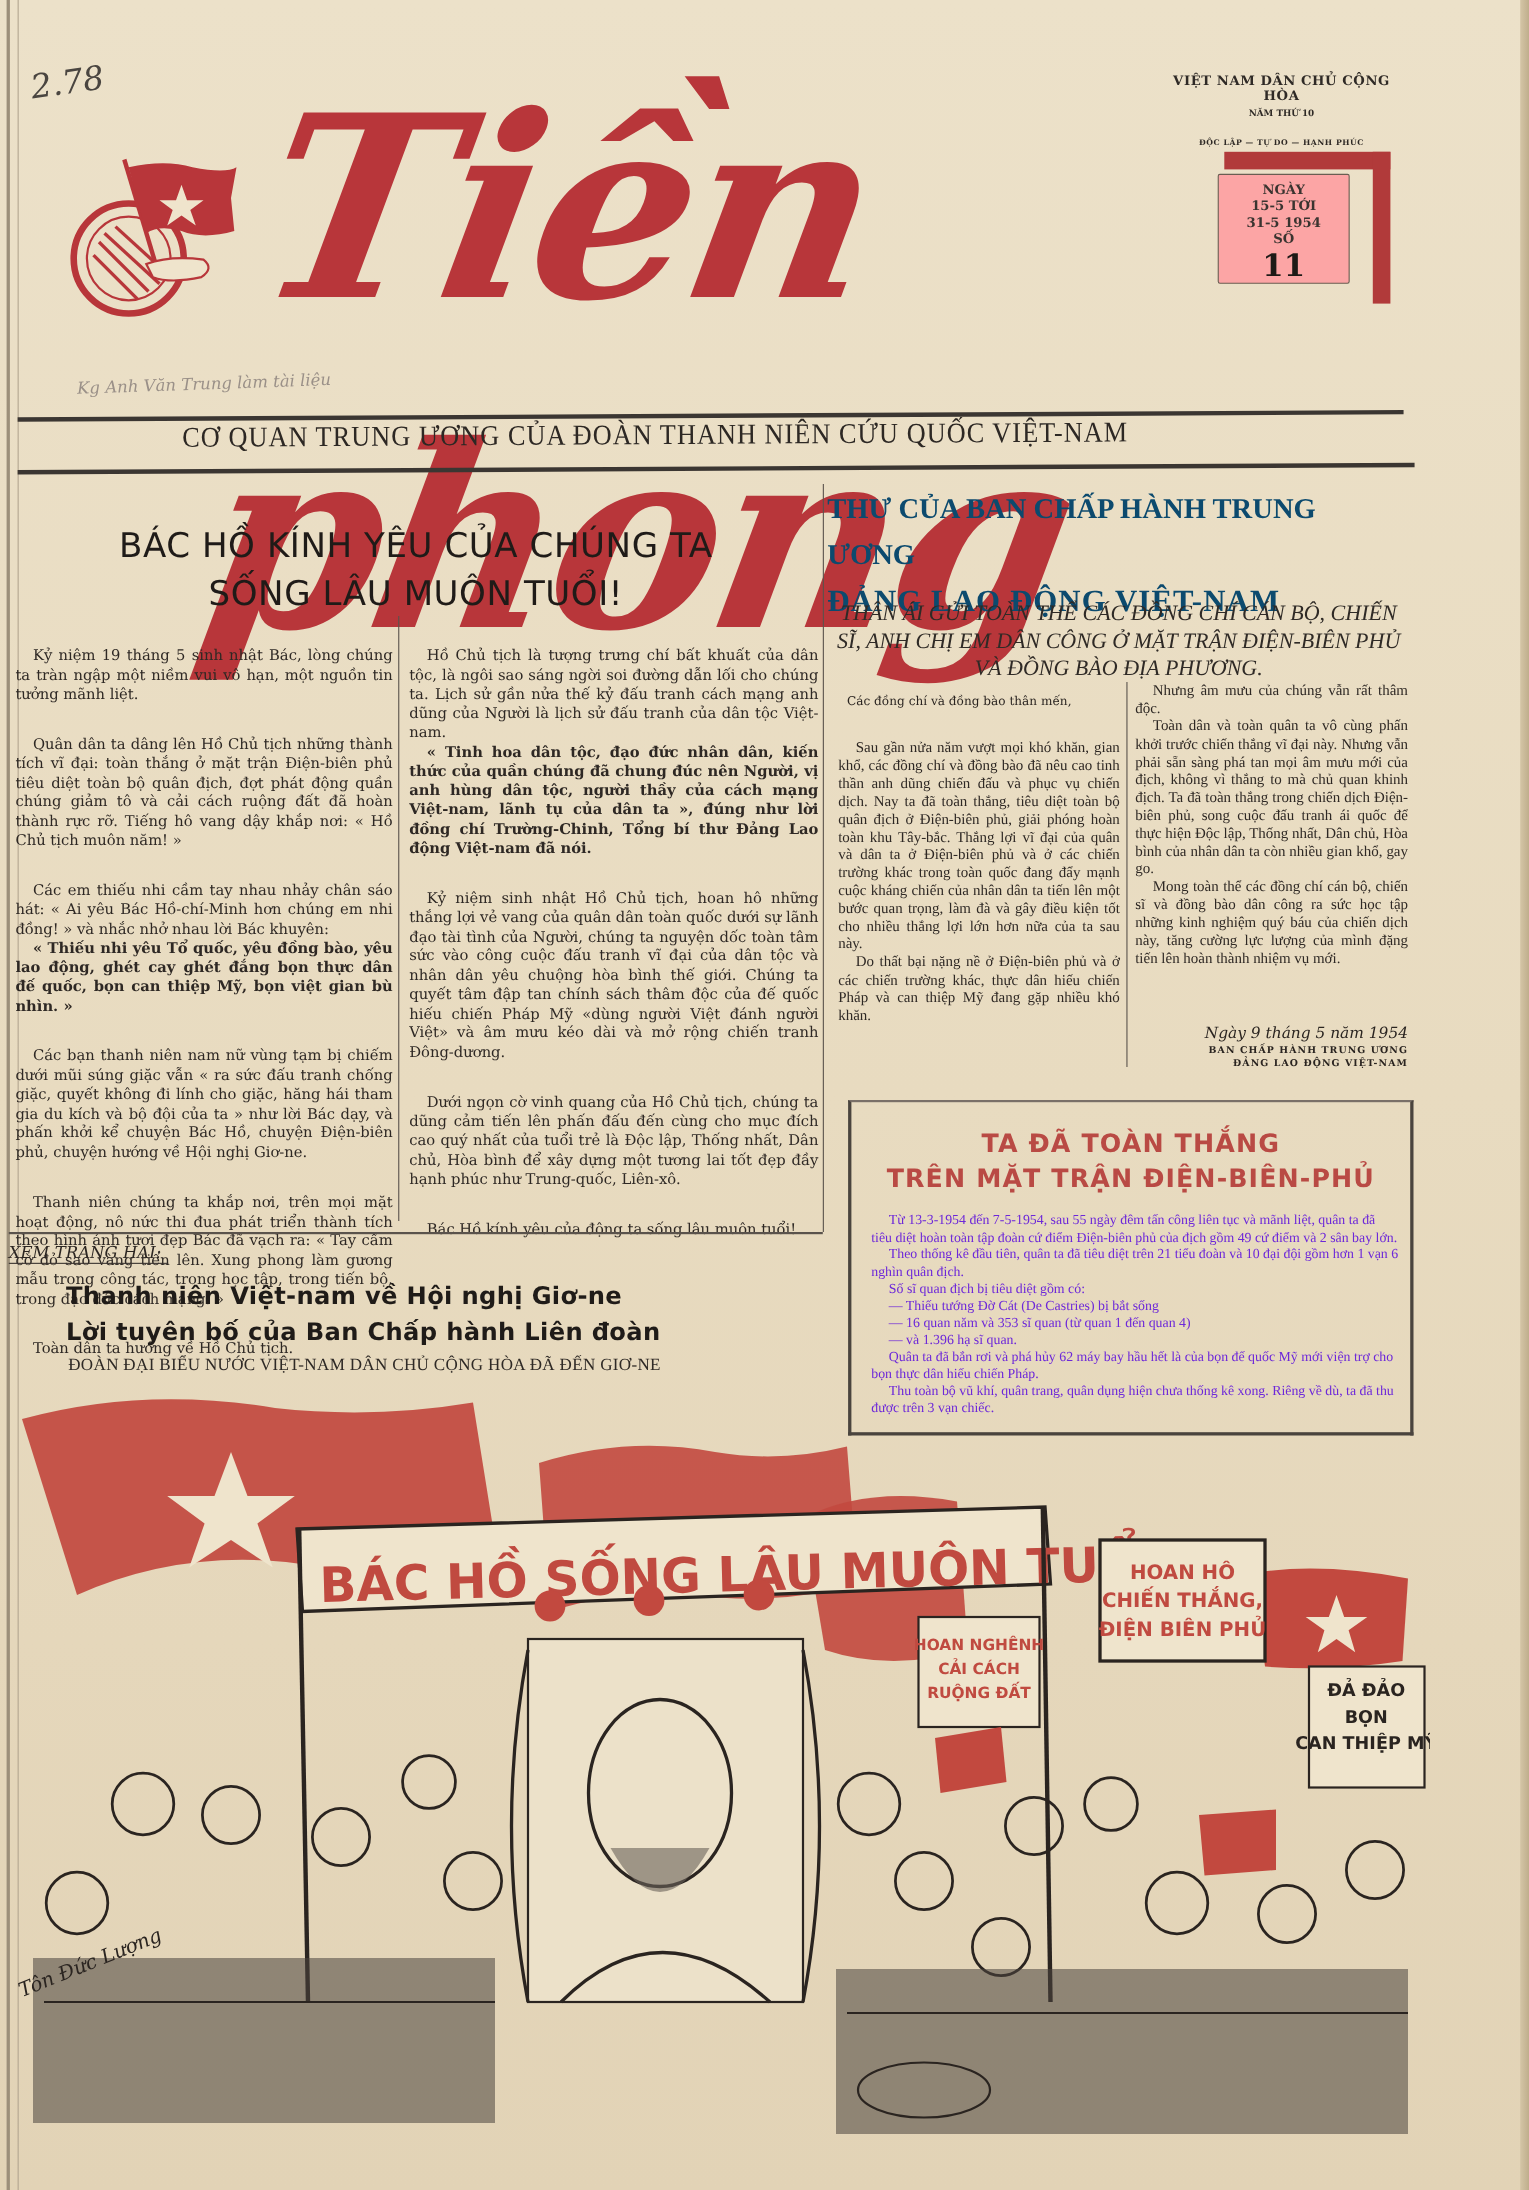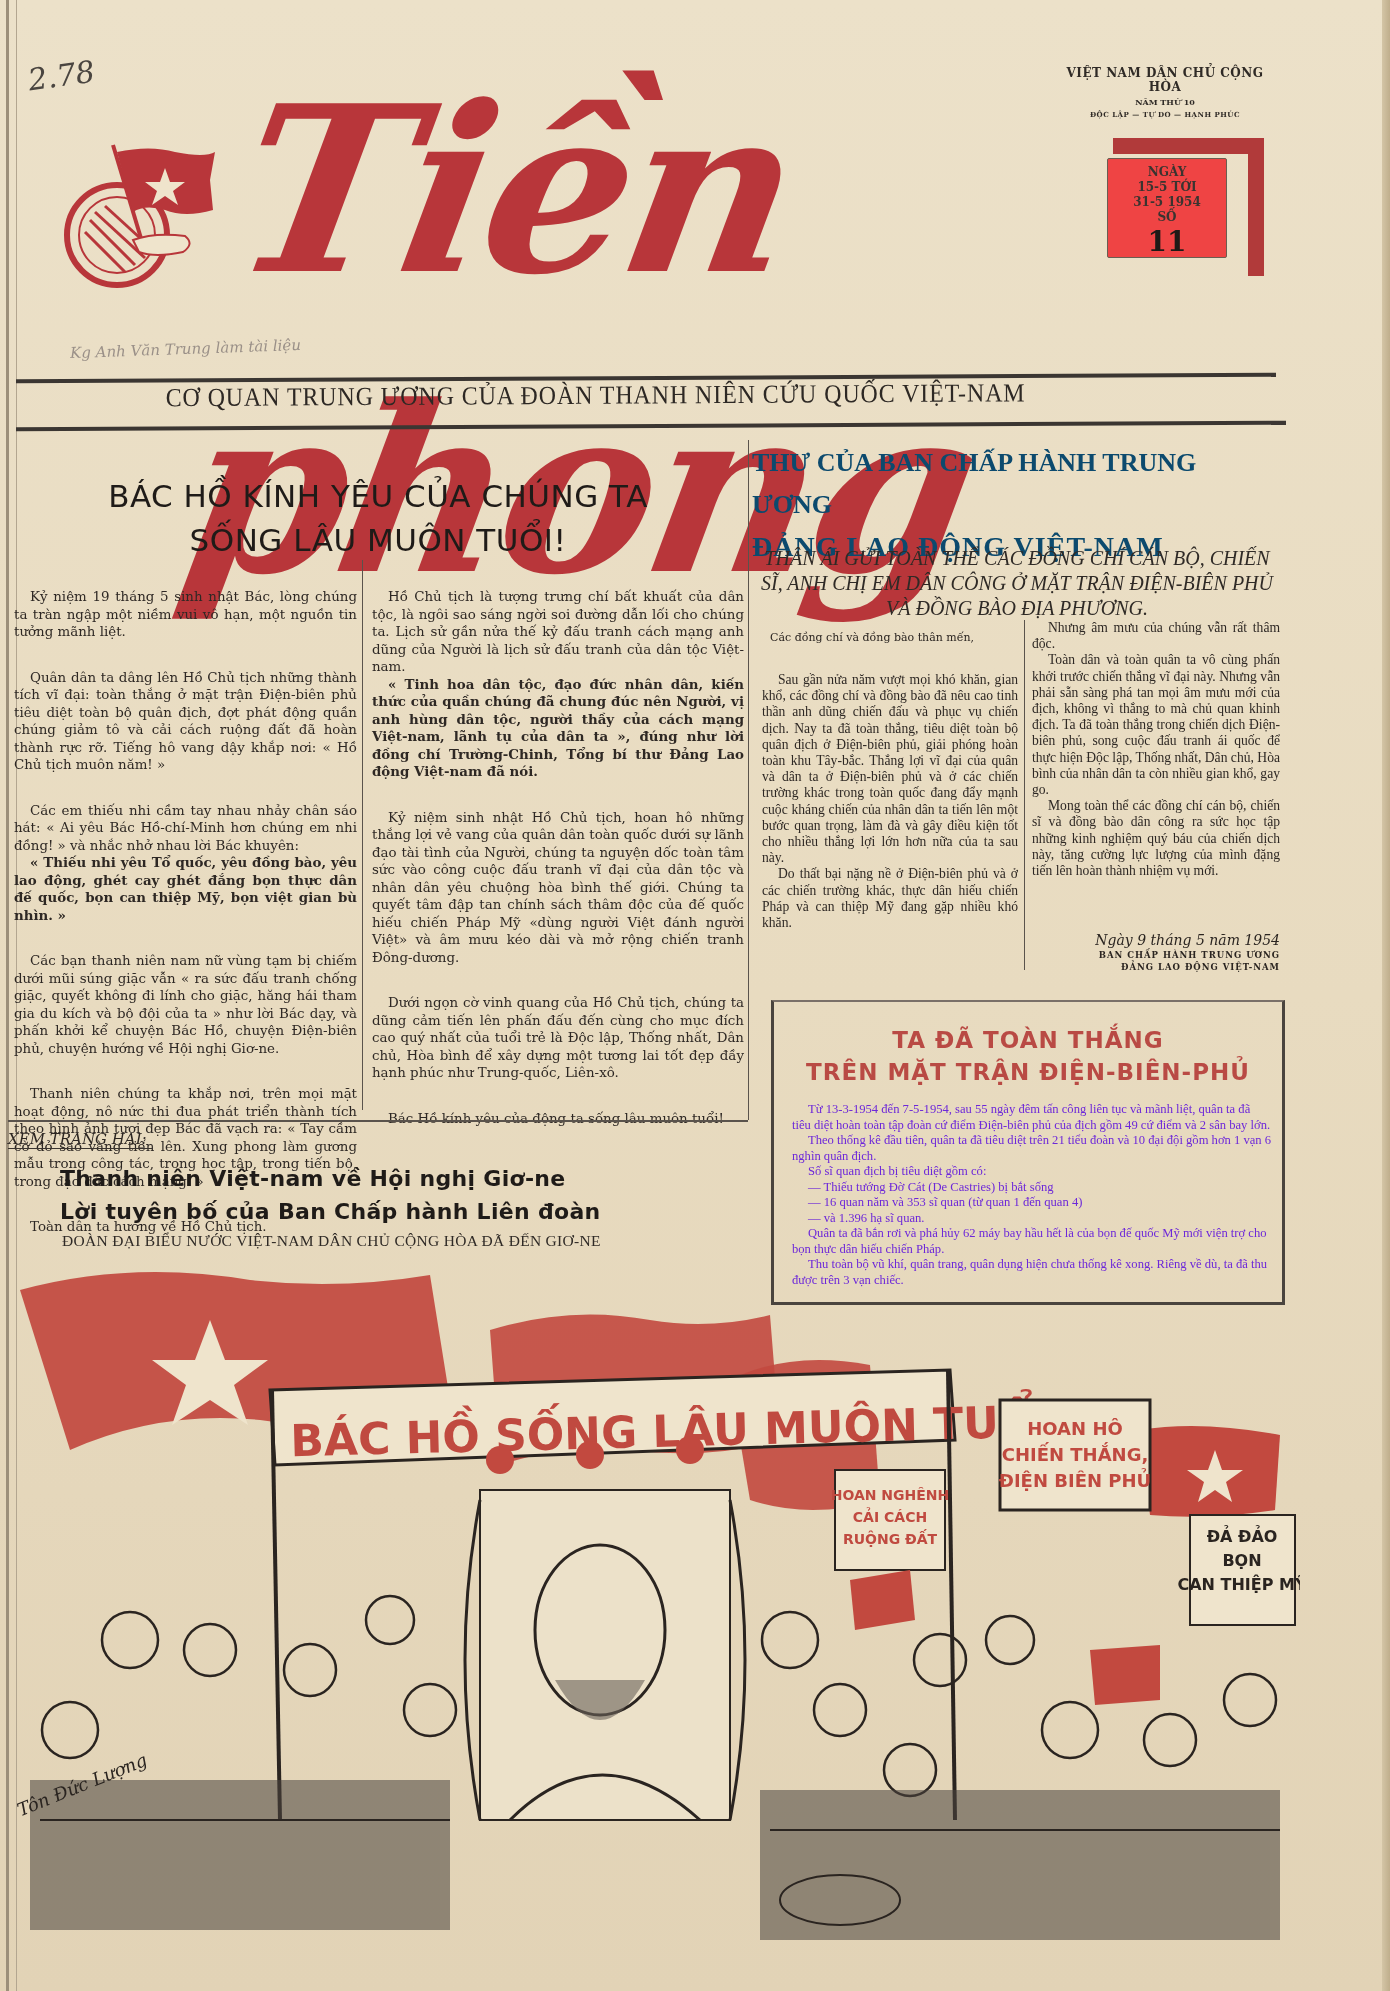--- a/index.html
+++ b/index.html
@@ -16,24 +16,24 @@
              font-size:30px;color:#4a4540;transform:rotate(-8deg);}
   .logo{position:absolute;left:55px;top:140px;width:170px;height:150px;}
   .title{position:absolute;left:240px;top:40px;width:820px;height:320px;
          font-family:"DejaVu Serif",serif;font-style:italic;font-weight:bold;
          font-size:230px;line-height:300px;color:#b8363a;letter-spacing:-6px;
          transform:skewX(-10deg);}
   .rep-block{position:absolute;left:1050px;top:66px;width:230px;text-align:center;
              font-family:"DejaVu Serif",serif;font-weight:bold;color:#2f2a26;}
   .rep-block .l1{font-size:12px;letter-spacing:0.5px;}
   .rep-block .l2{font-size:8px;margin-top:3px;}
-  .rep-block .l3{font-size:7px;margin-top:3px;letter-spacing:0.5px;}
+  .rep-block .l3{font-size:7px;margin-top:18px;letter-spacing:0.5px;}
   .datebox{position:absolute;left:1113px;top:138px;width:135px;height:122px;
            border-top:16px solid #b13a3a;border-right:16px solid #b13a3a;}
-  .datebox .sheet{position:absolute;left:-6px;top:4px;width:118px;height:98px;background:#ef4444;
+  .datebox .sheet{position:absolute;left:-6px;top:4px;width:118px;height:98px;background:#fca5a5;
                   border:1px solid #6a5e52;border-radius:2px;text-align:center;
                   font-family:"DejaVu Serif",serif;font-weight:bold;color:#3a3430;}
   .datebox .sheet .t{font-size:12px;line-height:15px;}
   .datebox .sheet .n{font-size:28px;line-height:30px;margin-top:2px;color:#1e1a17;}
   .pencil-note{position:absolute;left:70px;top:340px;font-style:italic;font-size:15px;color:#9a9088;
                transform:rotate(-2deg);}
 
   .rule-thick{position:absolute;left:16px;height:4px;background:#3b3632;}
   .banner{position:absolute;left:16px;top:384px;width:1260px;text-align:center;
           font-family:"Liberation Serif",serif;font-size:26px;letter-spacing:1px;color:#2d2824;

